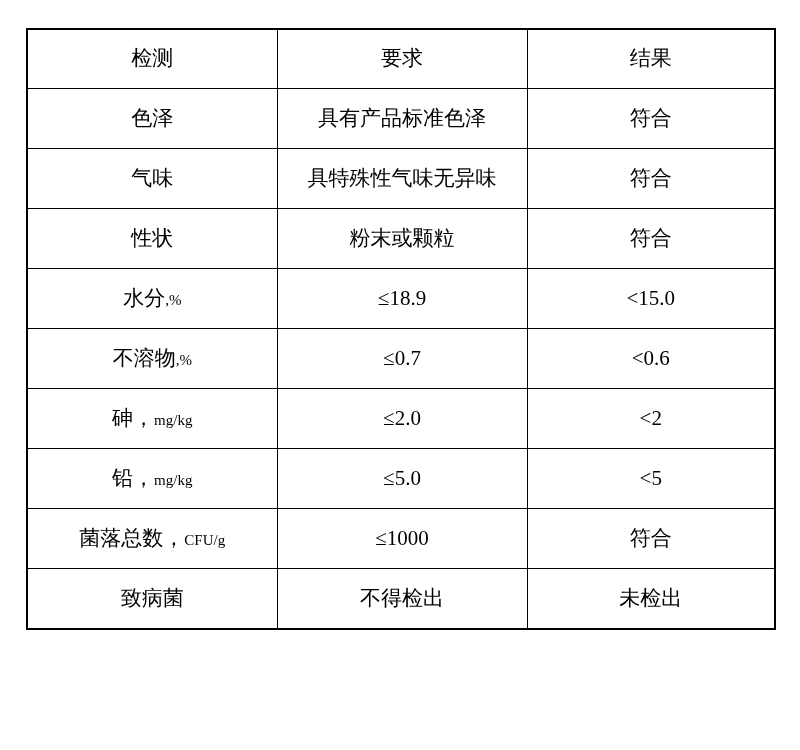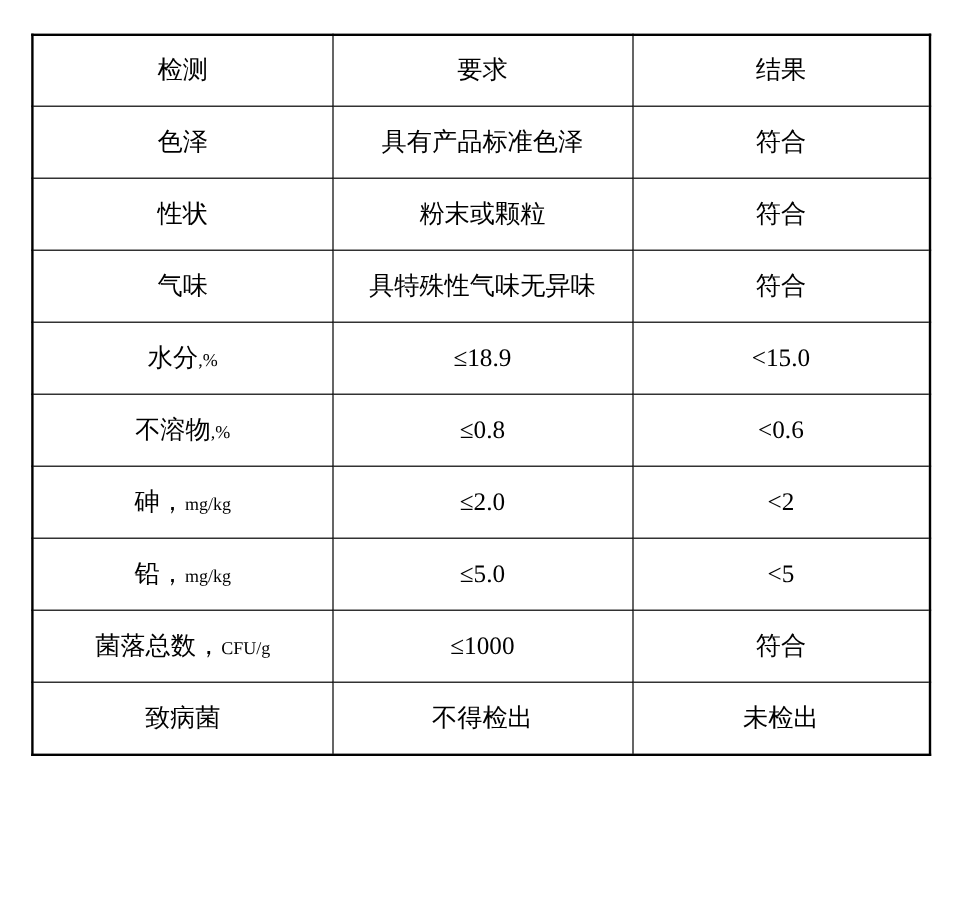--- a/index.html
+++ b/index.html
@@ -69,41 +69,41 @@
         <td>结果</td>
       </tr>
 
       <tr>
         <td><span>色泽</span><span class="unit"></span></td>
         <td>具有产品标准色泽</td>
         <td>符合</td>
       </tr>
 
       <tr>
-        <td><span>性状</span><span class="unit"></span></td>
-        <td>粉末或颗粒</td>
+        <td><span>气味</span><span class="unit"></span></td>
+        <td>具特殊性气味无异味</td>
         <td>符合</td>
       </tr>
 
       <tr>
-        <td><span>气味</span><span class="unit"></span></td>
-        <td>具特殊性气味无异味</td>
+        <td><span>性状</span><span class="unit"></span></td>
+        <td>粉末或颗粒</td>
         <td>符合</td>
       </tr>
 
 
       <tr>
         <td><span>水分</span><span class="unit">,%</span></td>
         <td class="num">≤18.9</td>
         <td class="num">&lt;15.0</td>
       </tr>
 
       <tr>
         <td><span>不溶物</span><span class="unit">,%</span></td>
-        <td class="num">≤0.8</td>
+        <td class="num">≤0.7</td>
         <td class="num">&lt;0.6</td>
       </tr>
 
       <tr>
         <td><span>砷，</span><span class="unit">mg/kg</span></td>
         <td class="num">≤2.0</td>
         <td class="num">&lt;2</td>
       </tr>
 
       <tr>

